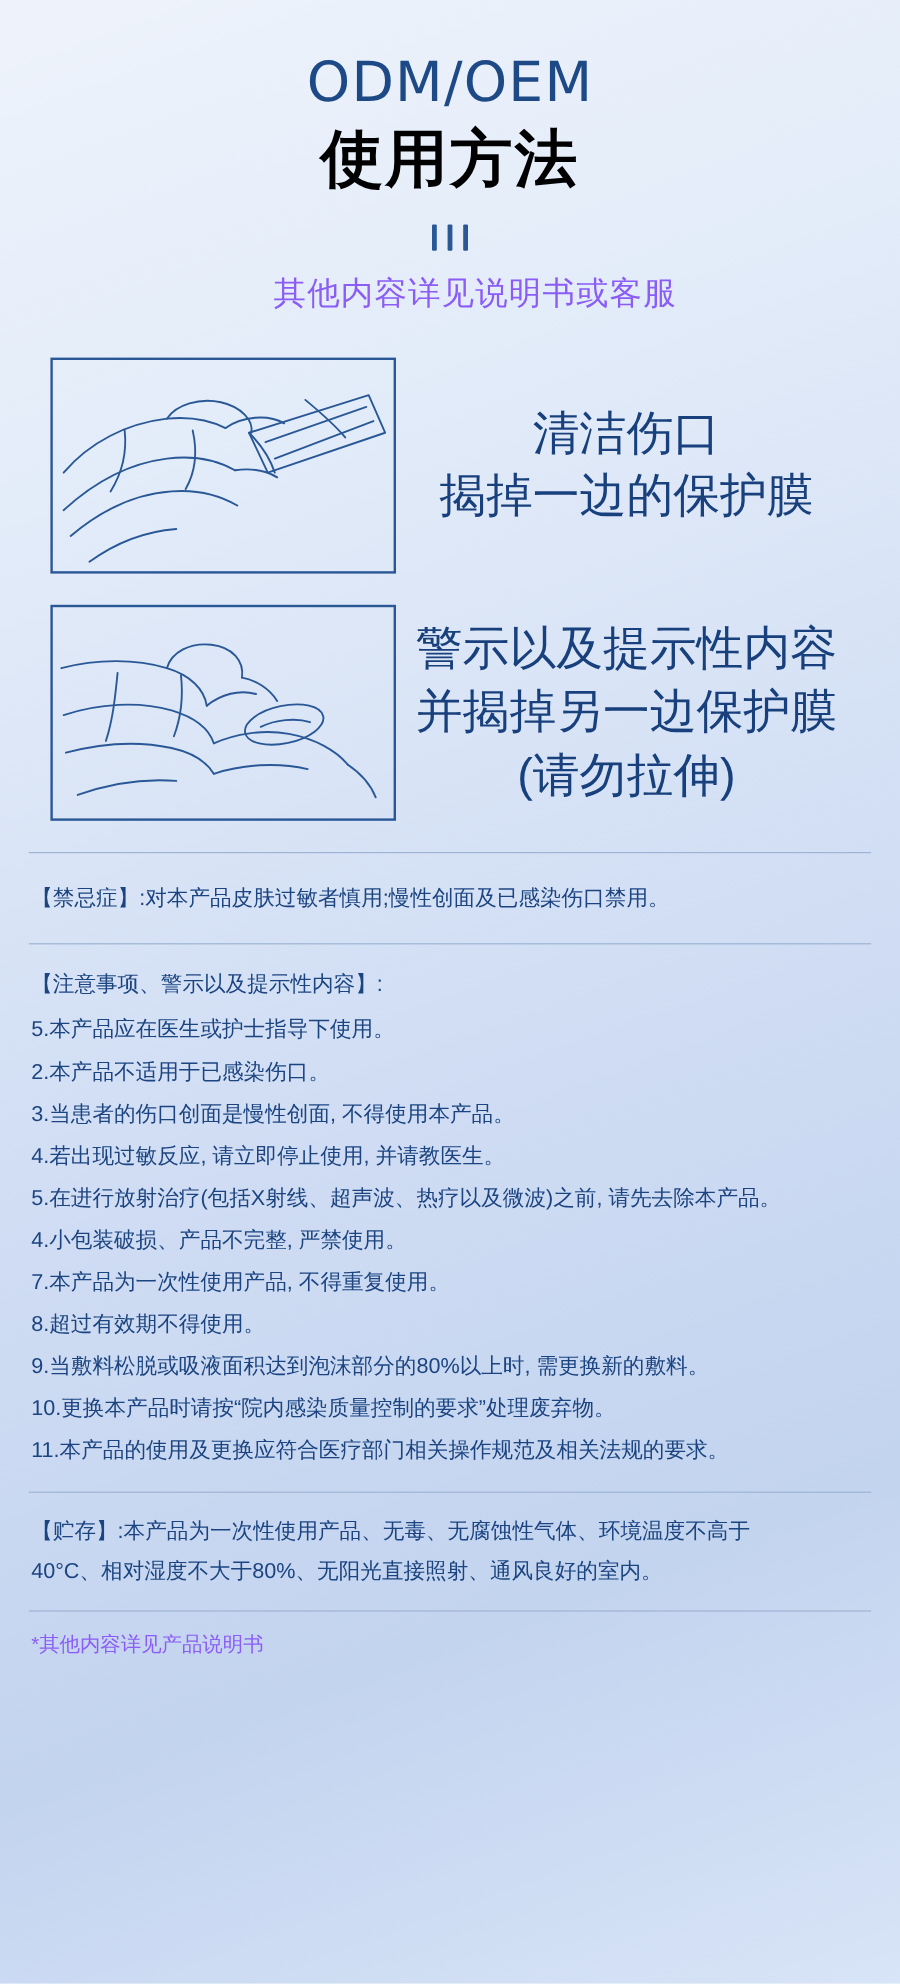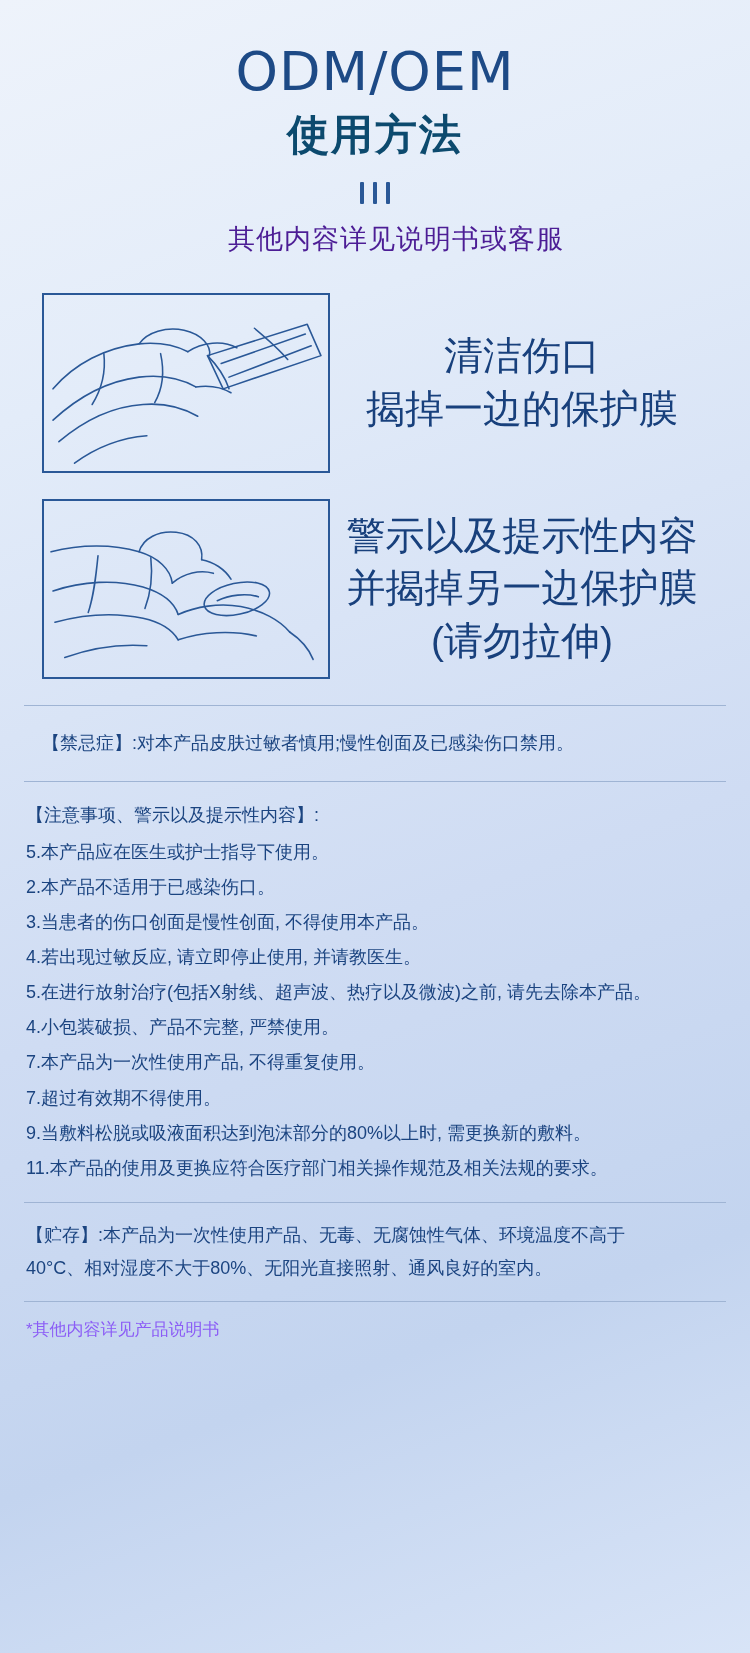--- a/index.html
+++ b/index.html
@@ -21,31 +21,31 @@
     position: relative;
     box-sizing: border-box;
   }
 
   
   .header {
     padding-top: 44px;
     text-align: center;
   }
   .title-en {
-    font-size: 54px;
+    font-size: 46px;
     letter-spacing: 1px;
     color: #1d4a86;
     font-weight: 400;
     line-height: 1.05;
     font-family: "DejaVu Sans", sans-serif;
   }
   .title-cn {
-    font-size: 42px;
+    font-size: 52px;
     font-weight: bold;
-    color: #0c4a6e;
+    color: #000000;
     margin-top: 6px;
     letter-spacing: 2px;
   }
   .ticks {
     margin: 18px auto 0 auto;
     display: flex;
     justify-content: center;
     gap: 9px;
     height: 24px;
     align-items: center;
@@ -53,21 +53,21 @@
   .ticks span {
     display: block;
     width: 4px;
     height: 22px;
     background: #2a5897;
     border-radius: 1px;
   }
   .subtitle {
     margin-top: 16px;
     font-size: 27px;
-    color: #4c1d95;
+    color: #8b5cf6;
     letter-spacing: 1px;
     padding-left: 42px;
   }
 
   
   .steps {
     margin-top: 36px;
     padding: 0 42px;
   }
   .step {
@@ -103,21 +103,21 @@
     height: 1px;
     background: #9fb4d4;
     margin: 0 24px;
   }
   .block {
     padding: 16px 26px 16px 26px;
     font-size: 18px;
     line-height: 1.95;
     color: #1b4480;
   }
-  .block.contra { padding-top: 20px; padding-bottom: 20px; font-size: 18px; margin-left: 16px; }
+  .block.contra { padding-top: 20px; padding-bottom: 20px; font-size: 18px; }
   .block .lead { margin-bottom: 2px; }
   .block ol { margin: 0; padding: 0; list-style: none; }
   .block li { white-space: nowrap; }
   .storage { line-height: 1.85; }
   .footnote {
     padding: 16px 26px 0 26px;
     font-size: 17px;
     color: #8b5cf6;
   }
 </style>
@@ -203,22 +203,23 @@
   <div class="block">
     <div class="lead">【注意事项、警示以及提示性内容】:</div>
     <ol>
       <li>5.本产品应在医生或护士指导下使用。</li>
       <li>2.本产品不适用于已感染伤口。</li>
       <li>3.当患者的伤口创面是慢性创面, 不得使用本产品。</li>
       <li>4.若出现过敏反应, 请立即停止使用, 并请教医生。</li>
       <li>5.在进行放射治疗(包括X射线、超声波、热疗以及微波)之前, 请先去除本产品。</li>
       <li>4.小包装破损、产品不完整, 严禁使用。</li>
       <li>7.本产品为一次性使用产品, 不得重复使用。</li>
-      <li>7.超过有效期不得使用。</li>
+      <li>8.超过有效期不得使用。</li>
       <li>9.当敷料松脱或吸液面积达到泡沫部分的80%以上时, 需更换新的敷料。</li>
+      <li>10.更换本产品时请按“院内感染质量控制的要求”处理废弃物。</li>
       <li>11.本产品的使用及更换应符合医疗部门相关操作规范及相关法规的要求。</li>
     </ol>
   </div>
 
   <div class="rule"></div>
 
   <div class="block storage">
     <div>【贮存】:本产品为一次性使用产品、无毒、无腐蚀性气体、环境温度不高于</div>
     <div>40°C、相对湿度不大于80%、无阳光直接照射、通风良好的室内。</div>
   </div>

